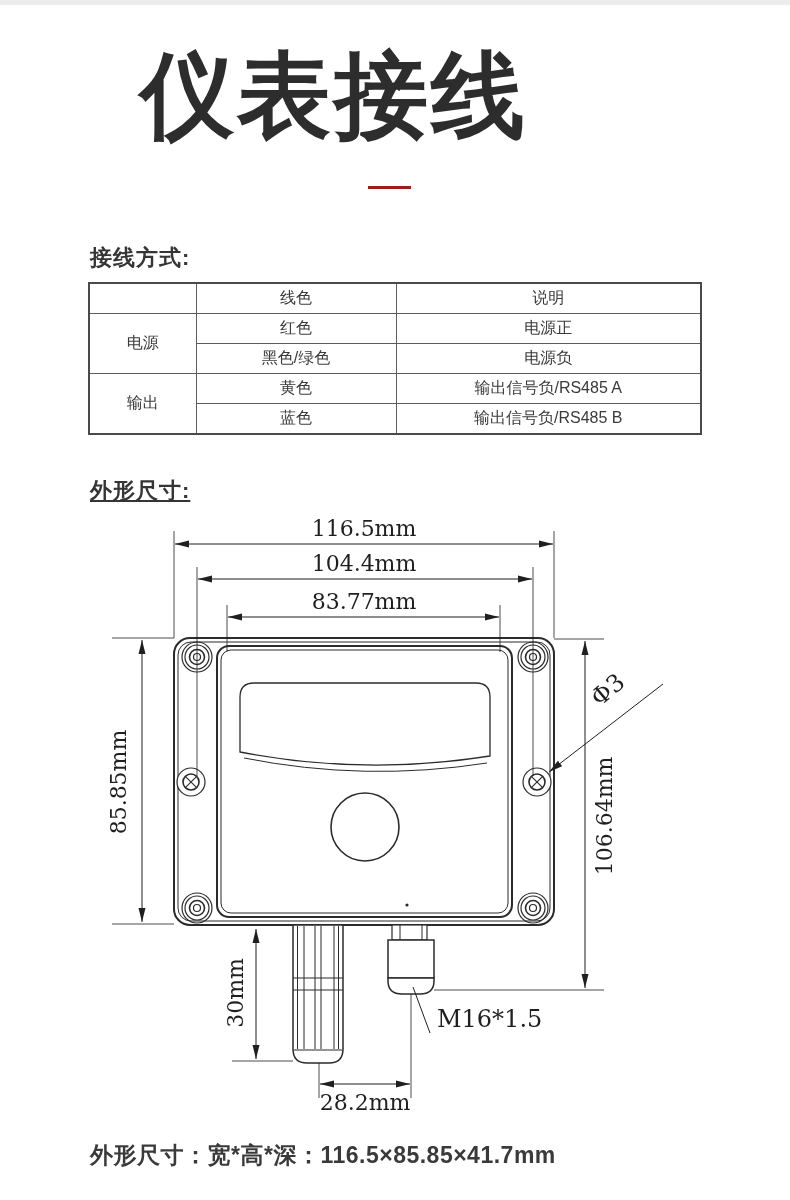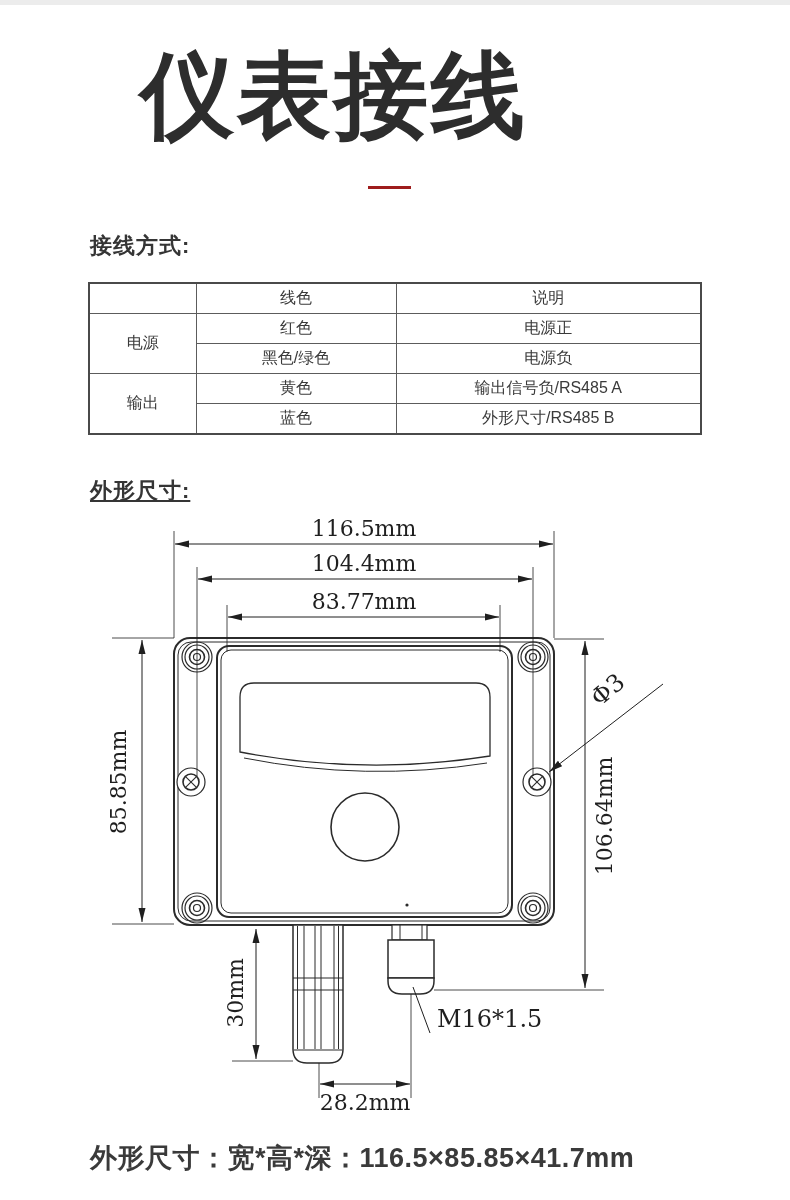--- a/index.html
+++ b/index.html
@@ -9,37 +9,37 @@
   }
   .topbar{position:absolute;left:0;top:0;width:790px;height:5px;background:#ececec;}
   .title{
     position:absolute;left:0;top:40px;width:668px;text-align:center;
     font-size:94px;font-weight:900;letter-spacing:3px;color:#2d2d2d;line-height:1.2;
   }
   .red-underline{position:absolute;left:368px;top:186px;width:43px;height:3px;background:#9e1c1c;}
   .section-heading{
     position:absolute;left:90px;font-size:22px;font-weight:700;color:#353535;letter-spacing:1px;
   }
-  .wiring-heading{top:231px;}
+  .wiring-heading{top:243px;}
   .dims-heading{top:476px;text-decoration:underline;}
   table.wiring{
     position:absolute;left:88px;top:282px;width:612px;
     border-collapse:collapse;table-layout:fixed;
     border:2px solid #4a4a4a;
   }
   table.wiring td,table.wiring th{
     border:1px solid #5c5c5c;height:29px;padding:0;
     text-align:center;vertical-align:middle;
     font-size:16px;font-weight:500;color:#3a3a3a;
   }
   svg.drawing{position:absolute;left:0;top:500px;}
   .dimtext{font-family:"DejaVu Serif","Liberation Serif",serif;font-size:22px;fill:#1f1f1f;}
   .dimtext-lg{font-family:"DejaVu Serif","Liberation Serif",serif;font-size:24px;fill:#1f1f1f;}
   .footer-note{
-    position:absolute;left:90px;top:1140px;font-size:27px;font-weight:700;color:#3a3a3a;letter-spacing:0.5px;
+    position:absolute;left:90px;top:1140px;font-size:23px;font-weight:700;color:#3a3a3a;letter-spacing:0.5px;
   }
   .ln{stroke:#2b2b2b;fill:none;}
   .dim{stroke:#1f1f1f;stroke-width:1;fill:none;}
   .thin{stroke:#1f1f1f;stroke-width:0.8;fill:none;}
 </style>
 </head>
 <body>
 
 <div class="topbar"></div>
 
@@ -69,21 +69,21 @@
       <td>黑色/绿色</td>
       <td>电源负</td>
     </tr>
     <tr>
       <td rowspan="2">输出</td>
       <td>黄色</td>
       <td>输出信号负/RS485 A</td>
     </tr>
     <tr>
       <td>蓝色</td>
-      <td>外形尺寸/RS485 B</td>
+      <td>输出信号负/RS485 B</td>
     </tr>
   </tbody>
 </table>
 
 <div class="section-heading dims-heading">外形尺寸:</div>
 
 <svg class="drawing" width="790" height="640" viewBox="0 0 790 640">
   <defs>
     <marker id="arr" orient="auto-start-reverse" markerWidth="15" markerHeight="9" refX="14" refY="4.5" markerUnits="userSpaceOnUse">
       <path d="M0,1 L14,4.5 L0,8 Z" fill="#1f1f1f"></path>

